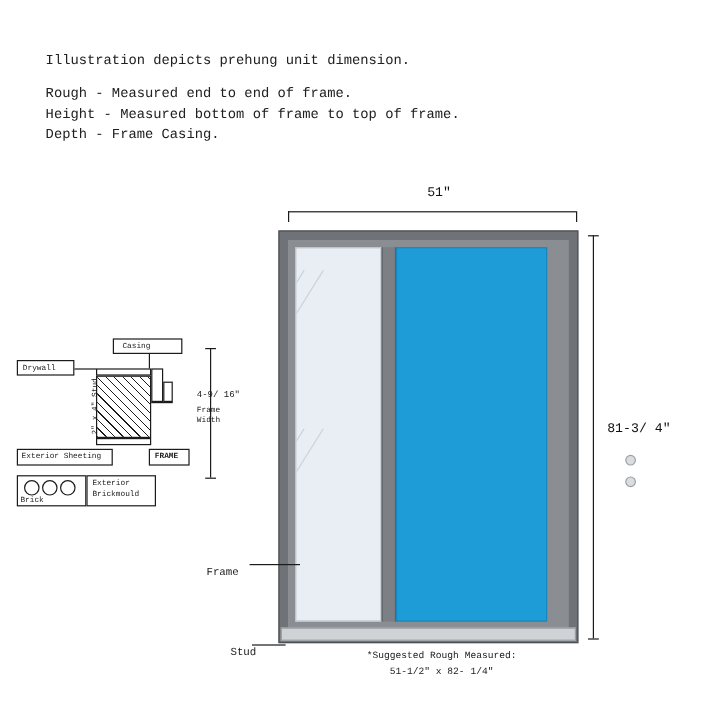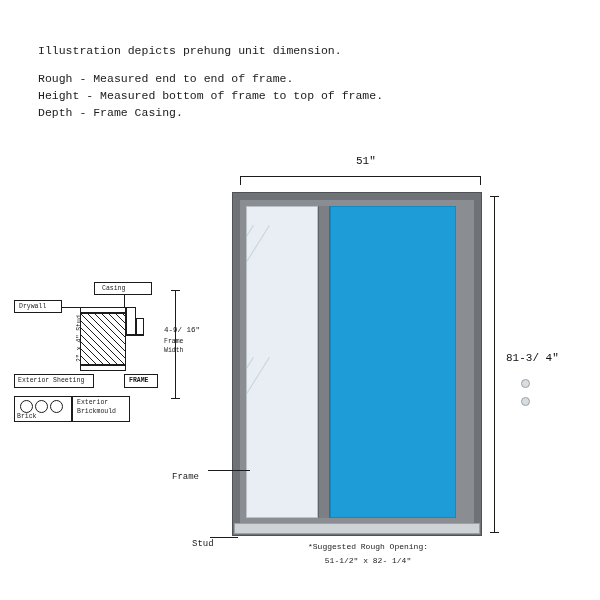--- a/index.html
+++ b/index.html
@@ -279,21 +279,21 @@
 
     <div class="sill"></div>
   </div>
 
   <div class="lbl" style="left:172px; top:472px;">Frame</div>
   <div class="leader" style="left:208px; top:470px; width:42px;"></div>
 
   <div class="lbl" style="left:192px; top:539px;">Stud</div>
   <div class="leader" style="left:210px; top:537px; width:28px;"></div>
 
-  <div class="bottom-note" style="left:278px; top:542px; width:180px;">*Suggested Rough Opening:</div>
+  <div class="bottom-note" style="left:278px; top:542px; width:180px;">*Suggested Rough Measured:</div>
   <div class="bottom-note" style="left:278px; top:556px; width:180px;">51-1/2" x 82- 1/4"</div>
 
   <div id="section">
 
     <div class="sec-box" style="left:82px; top:4px; width:58px; height:13px;"></div>
     <div class="lbl xs" style="left:90px; top:7px;">Casing</div>
     <div class="thin-line" style="left:112px; top:17px; width:1px; height:13px;"></div>
 
     <div class="sec-box" style="left:2px; top:22px; width:48px; height:13px;"></div>
     <div class="lbl xs" style="left:7px; top:25px;">Drywall</div>

